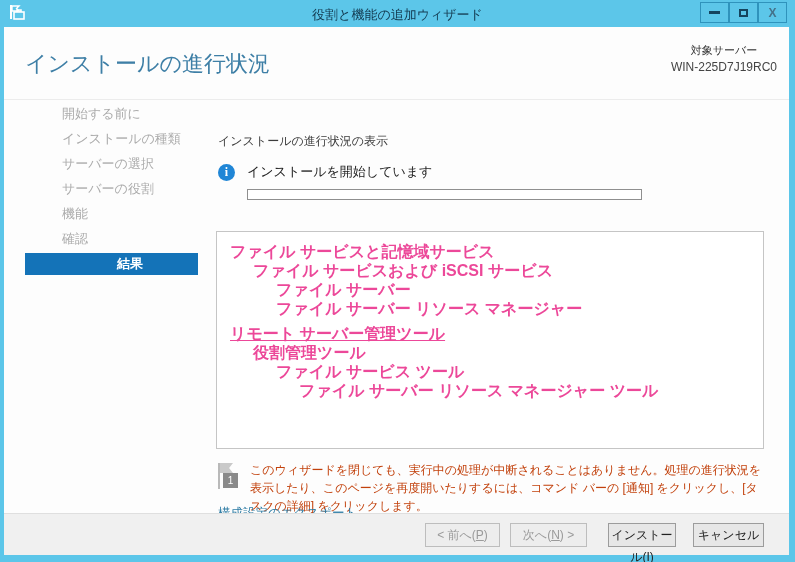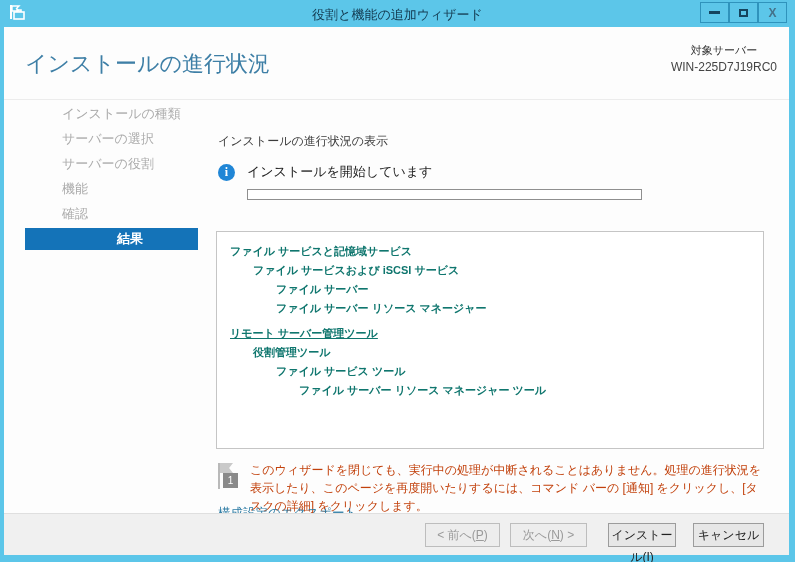--- a/index.html
+++ b/index.html
@@ -47,21 +47,21 @@
                font-size:12px; font-weight:bold; font-family:"Liberation Serif",serif;
                display:flex; align-items:center; justify-content:center; margin-right:12px; }
   .status-msg { font-size:13px; color:#222; }
   .progress { position:absolute; left:33px; top:88px; width:395px; height:11px;
               border:1px solid #8F8F8F; background:#fff; }
   .progress-fill { height:100%; background:#27b54f; width:0; }
 
   .result-box { position:absolute; left:2px; top:130px; width:548px; height:218px;
                 background:#ffffff; border:1px solid #C5C5C5; overflow:hidden; }
   .tree { padding:10px 0 0 0; }
-  .tree-line { font-size:11px; font-weight:bold; color:#0f766e; height:19px; line-height:19px;
+  .tree-line { font-size:16px; font-weight:bold; color:#ec4899; height:19px; line-height:19px;
                white-space:nowrap; }
   .ind-0 { padding-left:13px; }
   .ind-1 { padding-left:36px; }
   .ind-2 { padding-left:59px; }
   .ind-3 { padding-left:82px; }
   .group-gap { margin-top:6px;text-decoration:underline; }
 
   .note-row { position:absolute; left:2px; top:360px; width:552px; display:flex; }
   .flag-icon { position:relative; width:24px; height:30px; flex:0 0 24px; margin-right:10px; }
   .flag-pole { position:absolute; left:2px; top:2px; width:2px; height:26px; background:#b9b9b9; }
@@ -115,20 +115,21 @@
 
     <div class="header">
       <div class="page-title">インストールの進行状況</div>
       <div class="target-server">
         <div class="lbl">対象サーバー</div>
         <div class="srv">WIN-225D7J19RC0</div>
       </div>
     </div>
 
     <div class="sidebar">
+      <div class="nav-item">開始する前に</div>
       <div class="nav-item">インストールの種類</div>
       <div class="nav-item">サーバーの選択</div>
       <div class="nav-item">サーバーの役割</div>
       <div class="nav-item">機能</div>
       <div class="nav-item">確認</div>
       <div class="nav-item selected">結果</div>
     </div>
 
     <div class="content">
       <div class="section-label">インストールの進行状況の表示</div>

